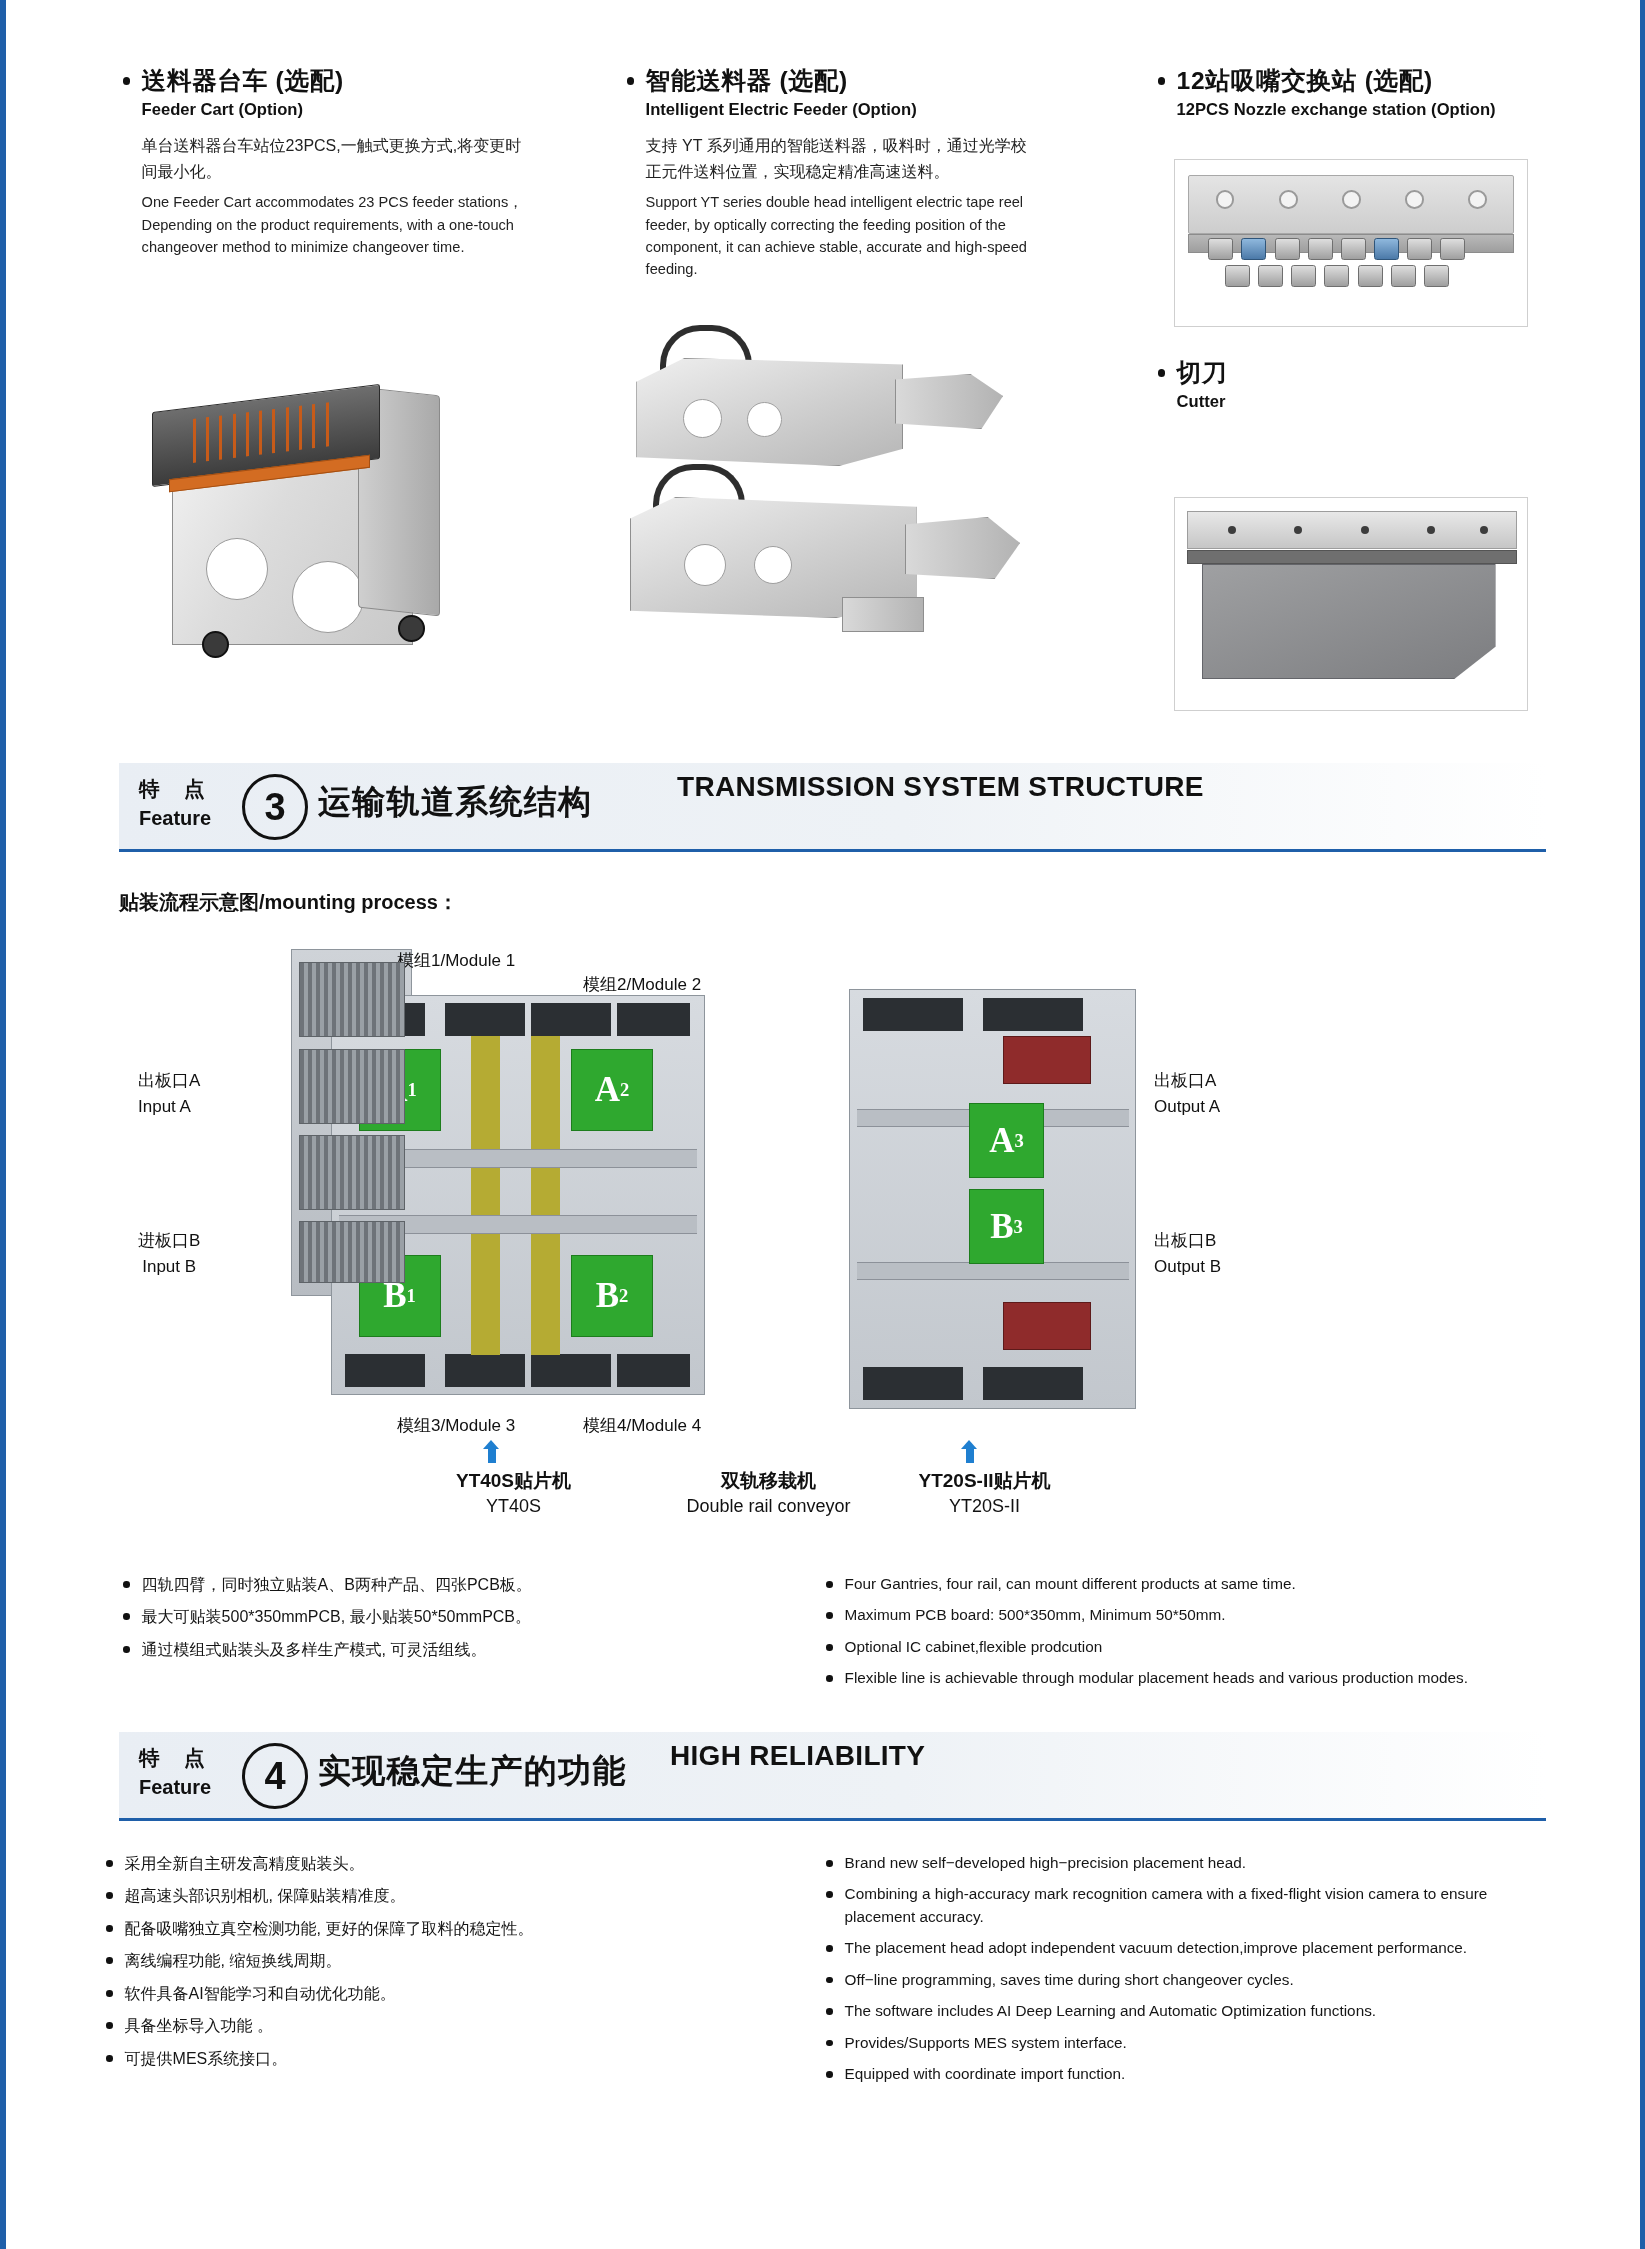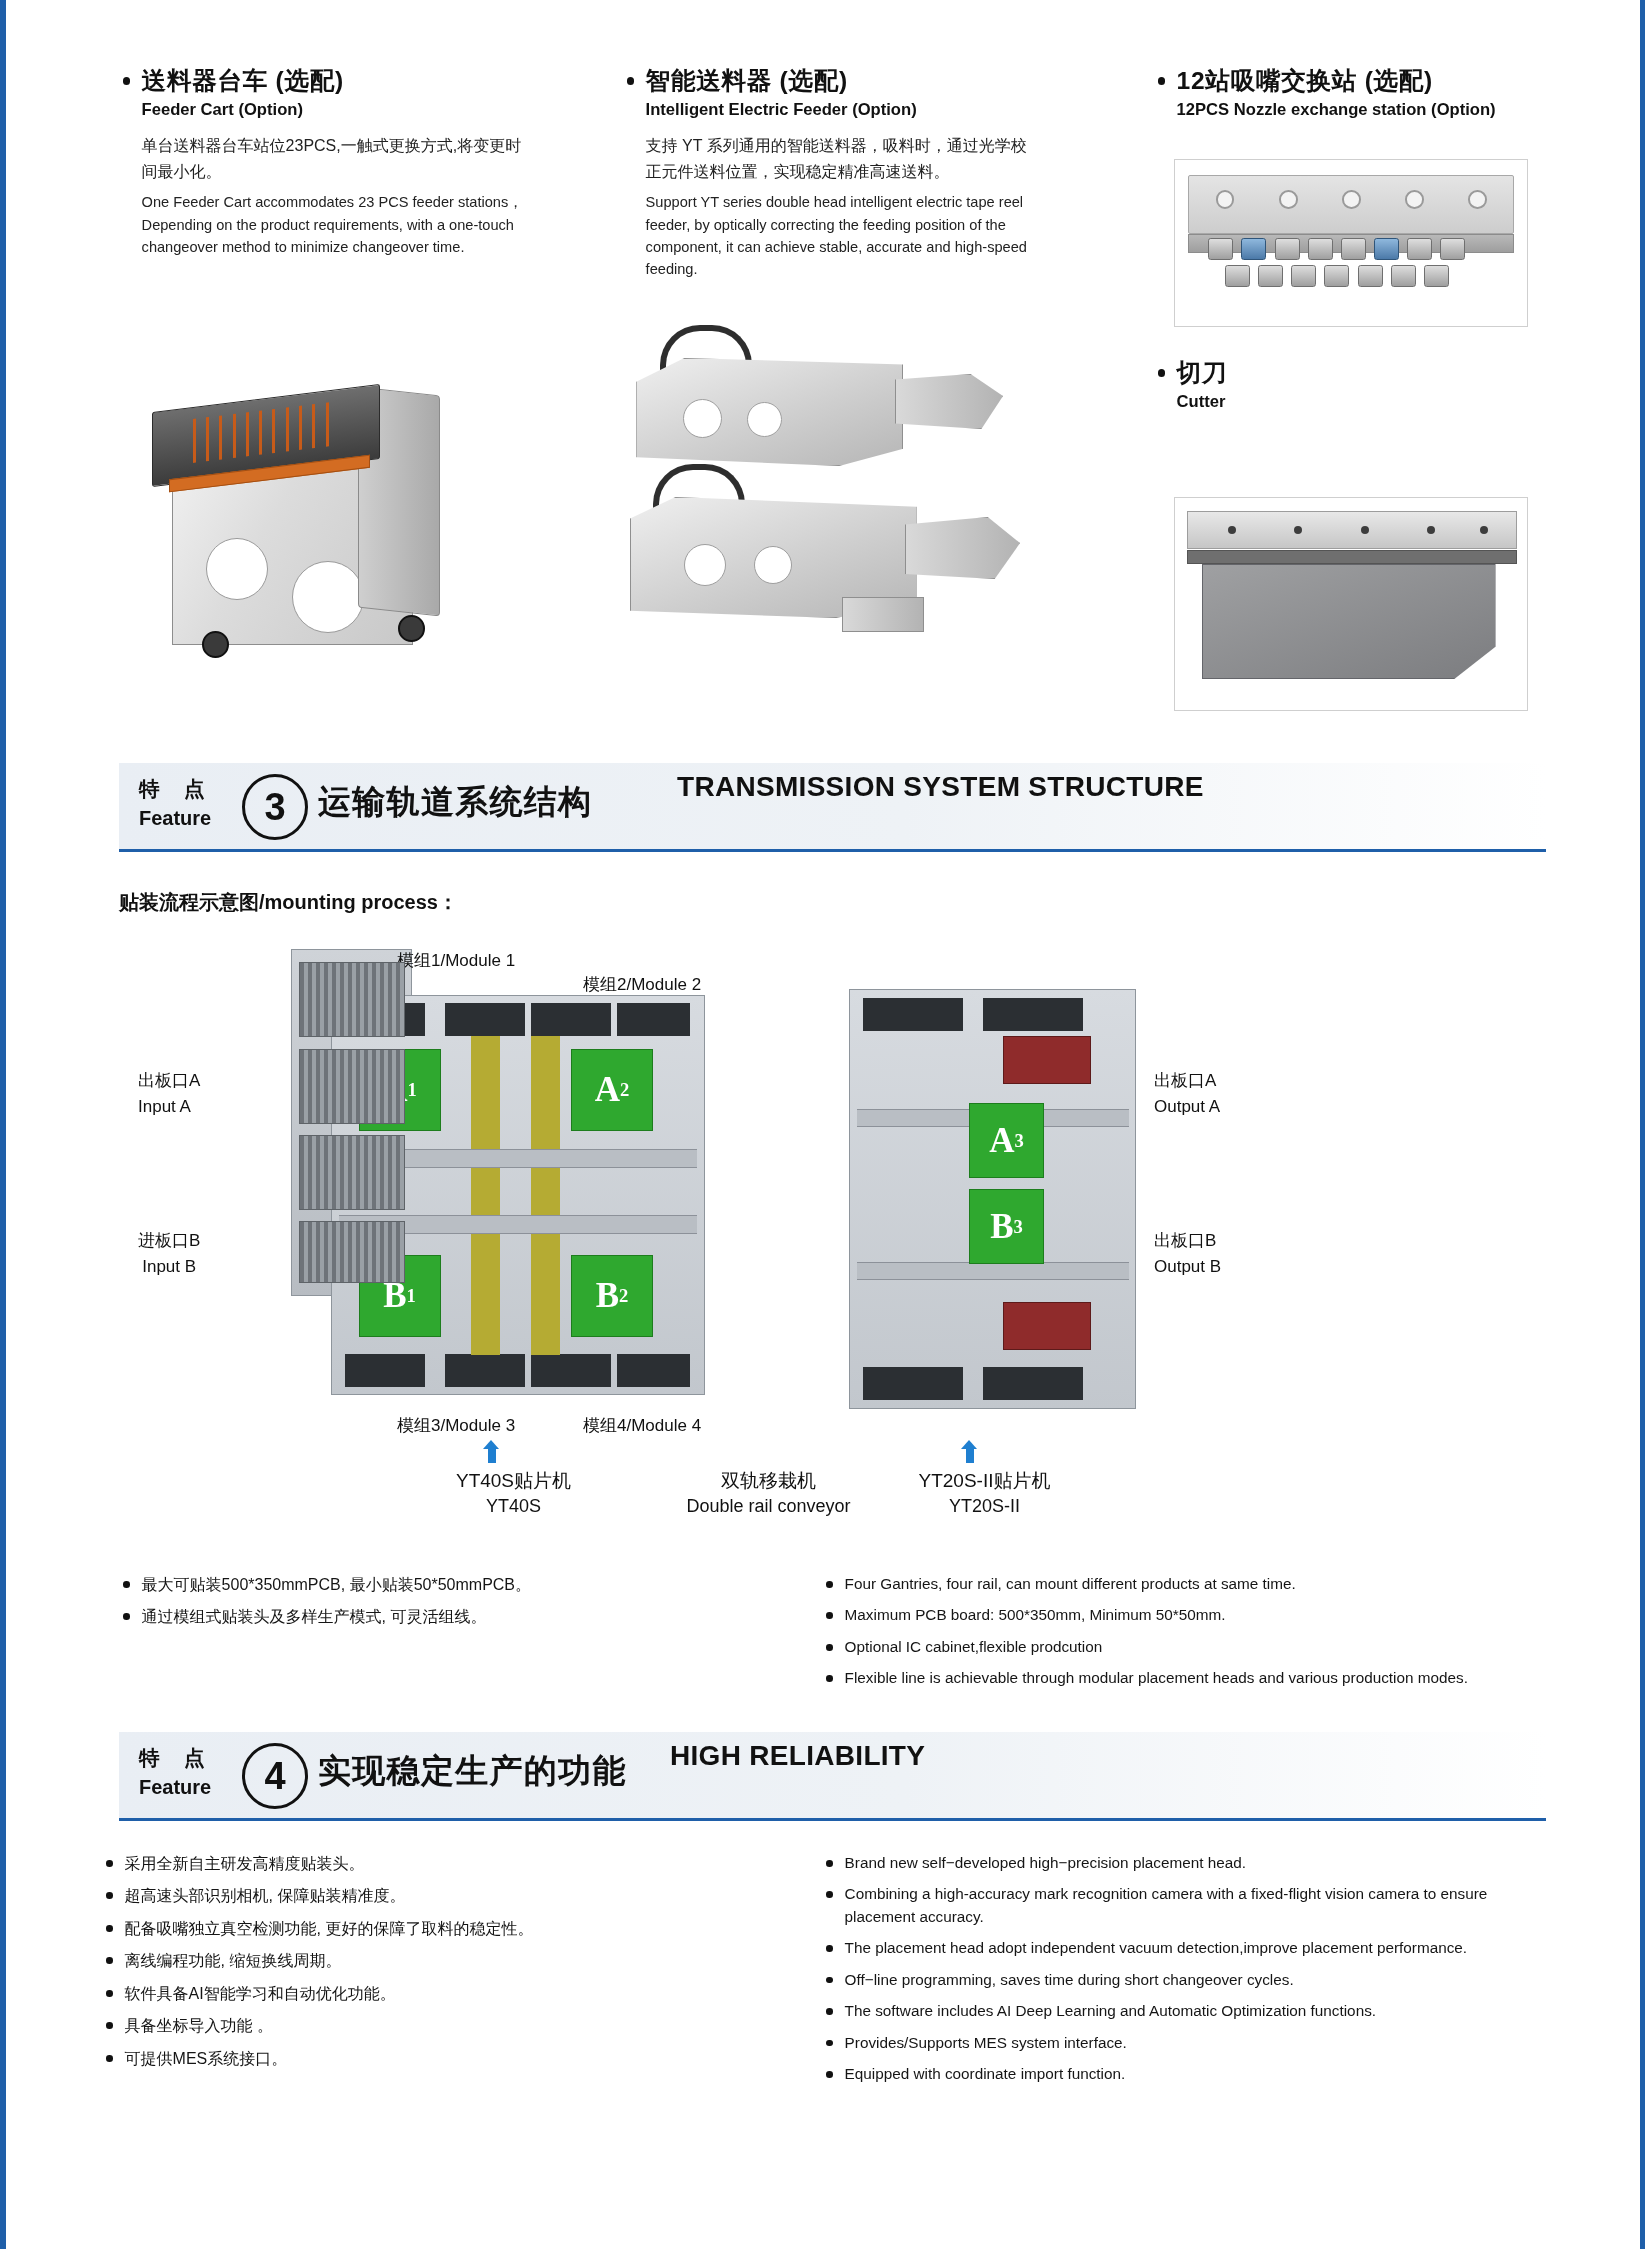--- a/index.html
+++ b/index.html
@@ -187,21 +187,21 @@
     position:absolute;width:17px;height:22.6px;
   }
   .arr:before{
     content:"";position:absolute;left:4.6px;top:8px;width:8px;height:14.6px;background:#1f7fd0;
   }
   .arr:after{
     content:"";position:absolute;left:0;top:0;width:0;height:0;
     border-left:8.6px solid transparent;border-right:8.6px solid transparent;border-bottom:9.3px solid #1f7fd0;
   }
   .mach-name{position:absolute;text-align:center;font-size:18px;color:#111;line-height:1.35;white-space:nowrap;}
-  .mach-name b{font-size:19px;font-weight:normal;}
+  .mach-name b{font-size:19px;font-weight:bold;}
 
   
   .blist{position:absolute;}
   .blist li{
     list-style:none;position:relative;padding-left:22.6px;margin-bottom:9.3px;
     font-size:16px;line-height:1.45;color:#151515;
   }
   .blist li:before{
     content:"";position:absolute;left:4px;top:8px;width:6.6px;height:6.6px;border-radius:50%;background:#111;
   }
@@ -423,20 +423,21 @@
 
     <div class="arr" style="left:670px;top:491px;"></div>
     <div class="mach-name" style="left:584px;top:519px;width:219px;">
       <b>YT20S-II贴片机</b><br>
       <span>YT20S-II</span>
     </div>
   </div>
 
   <div class="blist" style="left:113px;top:1573px;width:710px;">
     <ul>
+      <li>四轨四臂，同时独立贴装A、B两种产品、四张PCB板。</li>
       <li>最大可贴装500*350mmPCB, 最小贴装50*50mmPCB。</li>
       <li>通过模组式贴装头及多样生产模式, 可灵活组线。</li>
     </ul>
   </div>
 
   <div class="blist en" style="left:816px;top:1573px;width:723px;">
     <ul>
       <li>Four Gantries, four rail, can mount different products at same time.</li>
       <li>Maximum PCB board: 500*350mm, Minimum 50*50mm.</li>
       <li>Optional IC cabinet,flexible prodcution</li>

